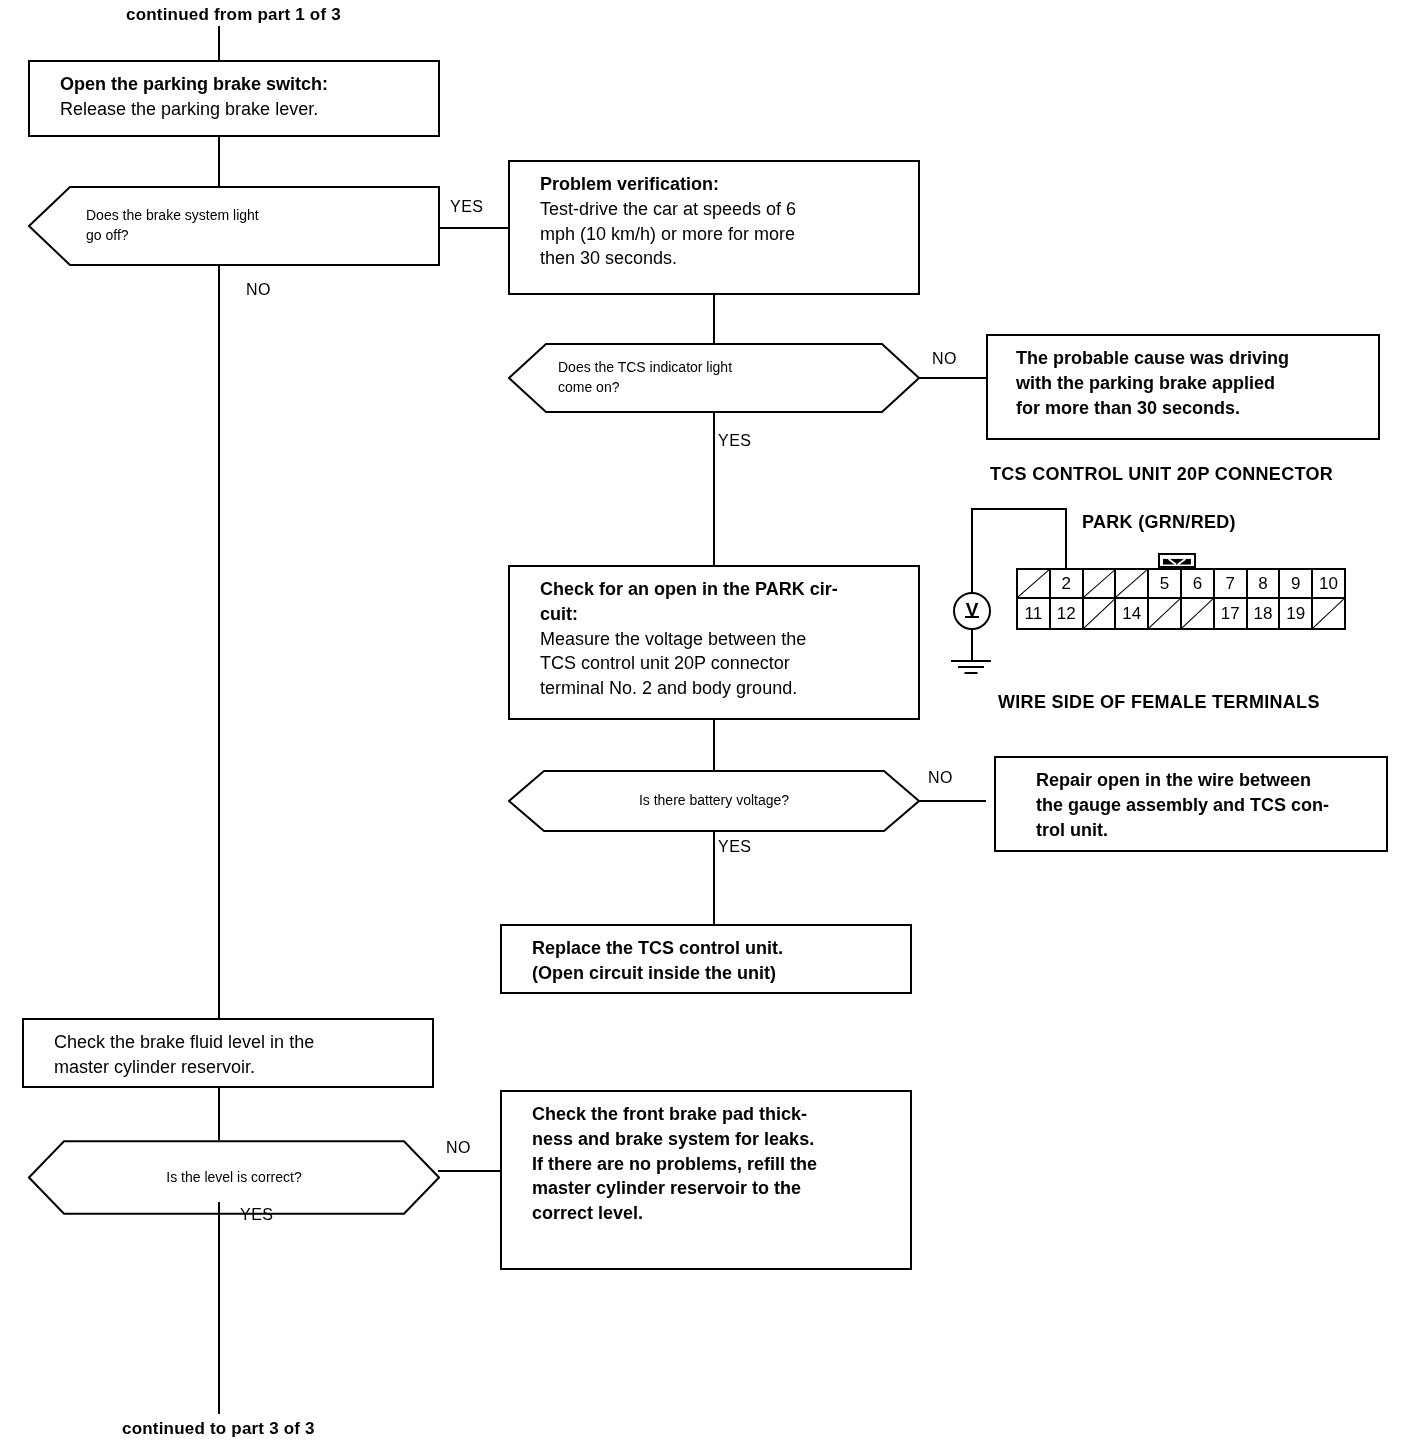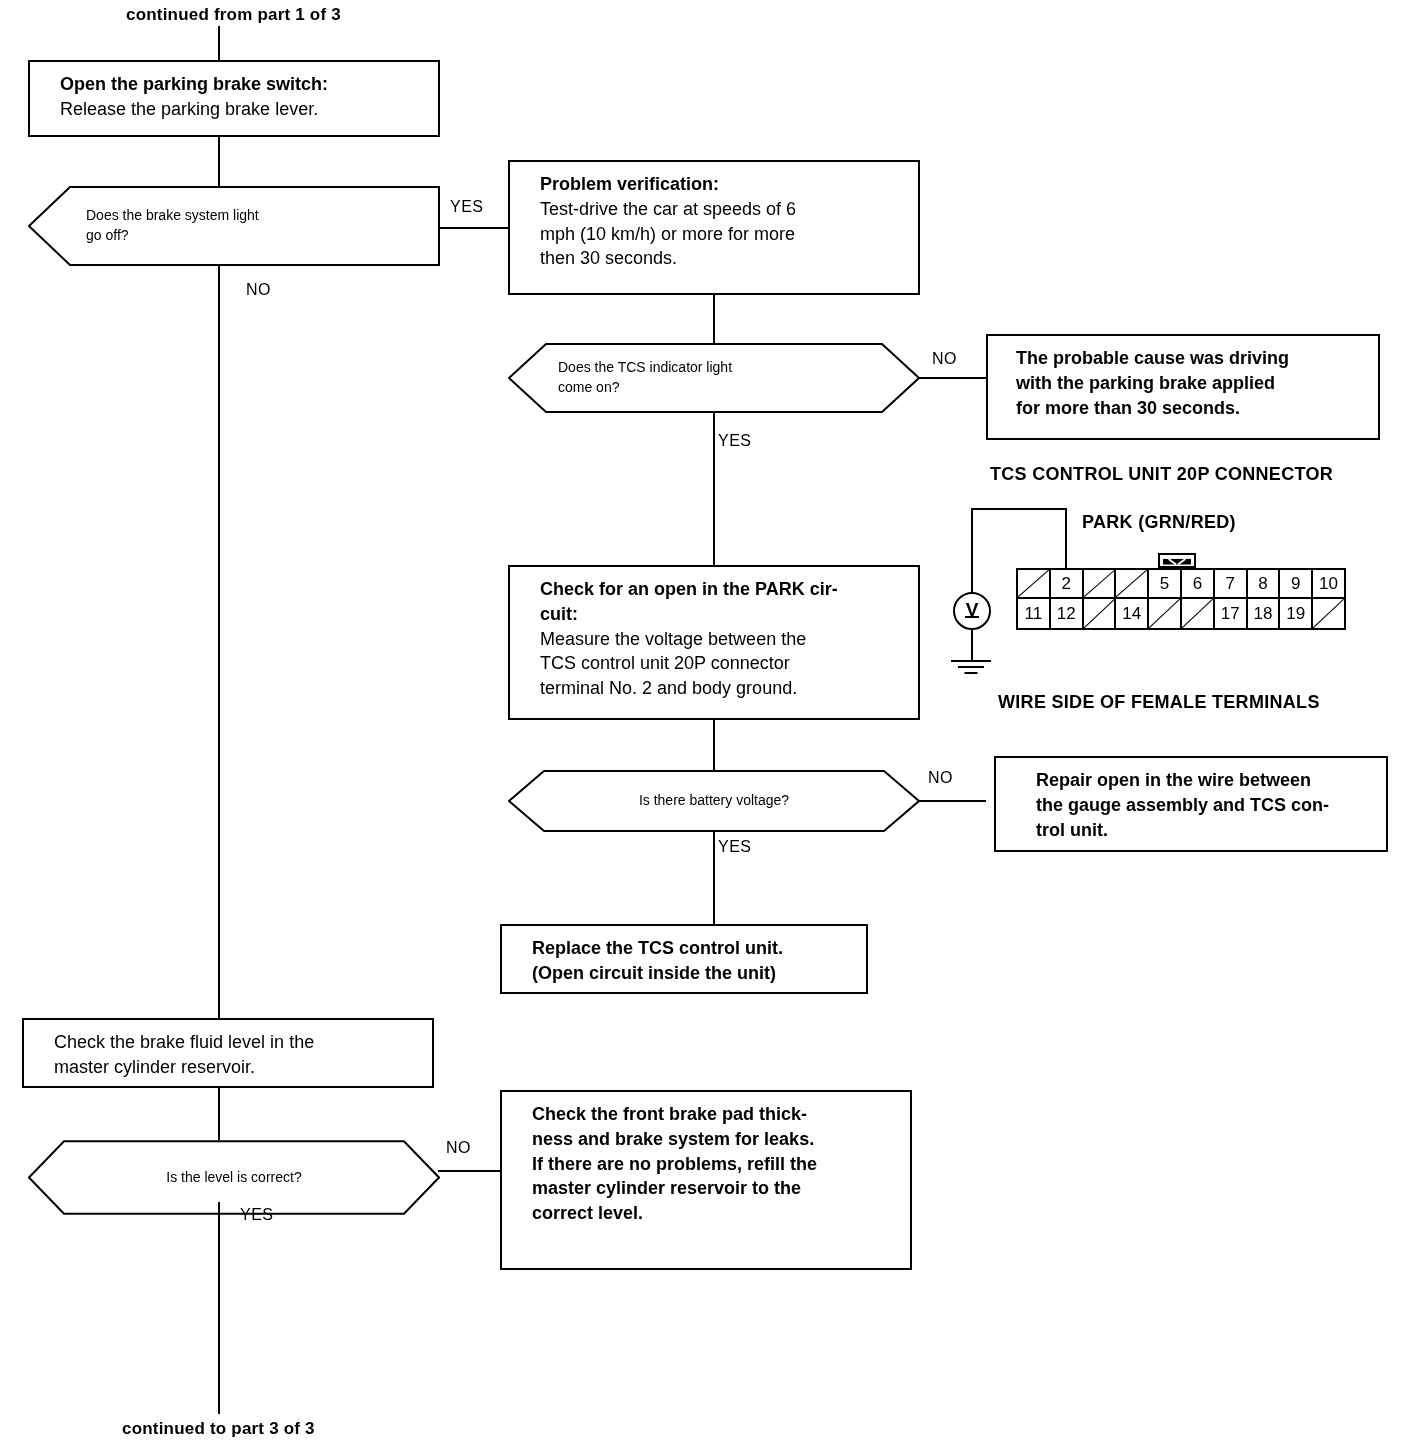--- a/index.html
+++ b/index.html
@@ -344,21 +344,21 @@
 
   <div class="branch-label" style="left:718px; top:838px;">YES</div>
   <div class="vline" style="left:713px; top:832px; height:92px;"></div>
 
   <div class="pbox bold-all" style="left:986px; top:756px; width:394px; height:96px; padding-left:40px;margin-left:8px;">
     <div class="bd">Repair open in the wire between</div>
     <div class="bd">the gauge assembly and TCS con-</div>
     <div class="bd">trol unit.</div>
   </div>
 
-  <div class="pbox bold-all" style="left:500px; top:924px; width:368px; height:70px;">
+  <div class="pbox bold-all" style="left:500px; top:924px; width:412px; height:70px;">
     <div class="bd">Replace the TCS control unit.</div>
     <div class="bd">(Open circuit inside the unit)</div>
   </div>
 
   <div class="pbox" style="left:22px; top:1018px; width:412px; height:70px; padding-left:30px;">
     <div class="bd">Check the brake fluid level in the</div>
     <div class="bd">master cylinder reservoir.</div>
   </div>
 
   <div class="vline" style="left:218px; top:1088px; height:52px;"></div>

